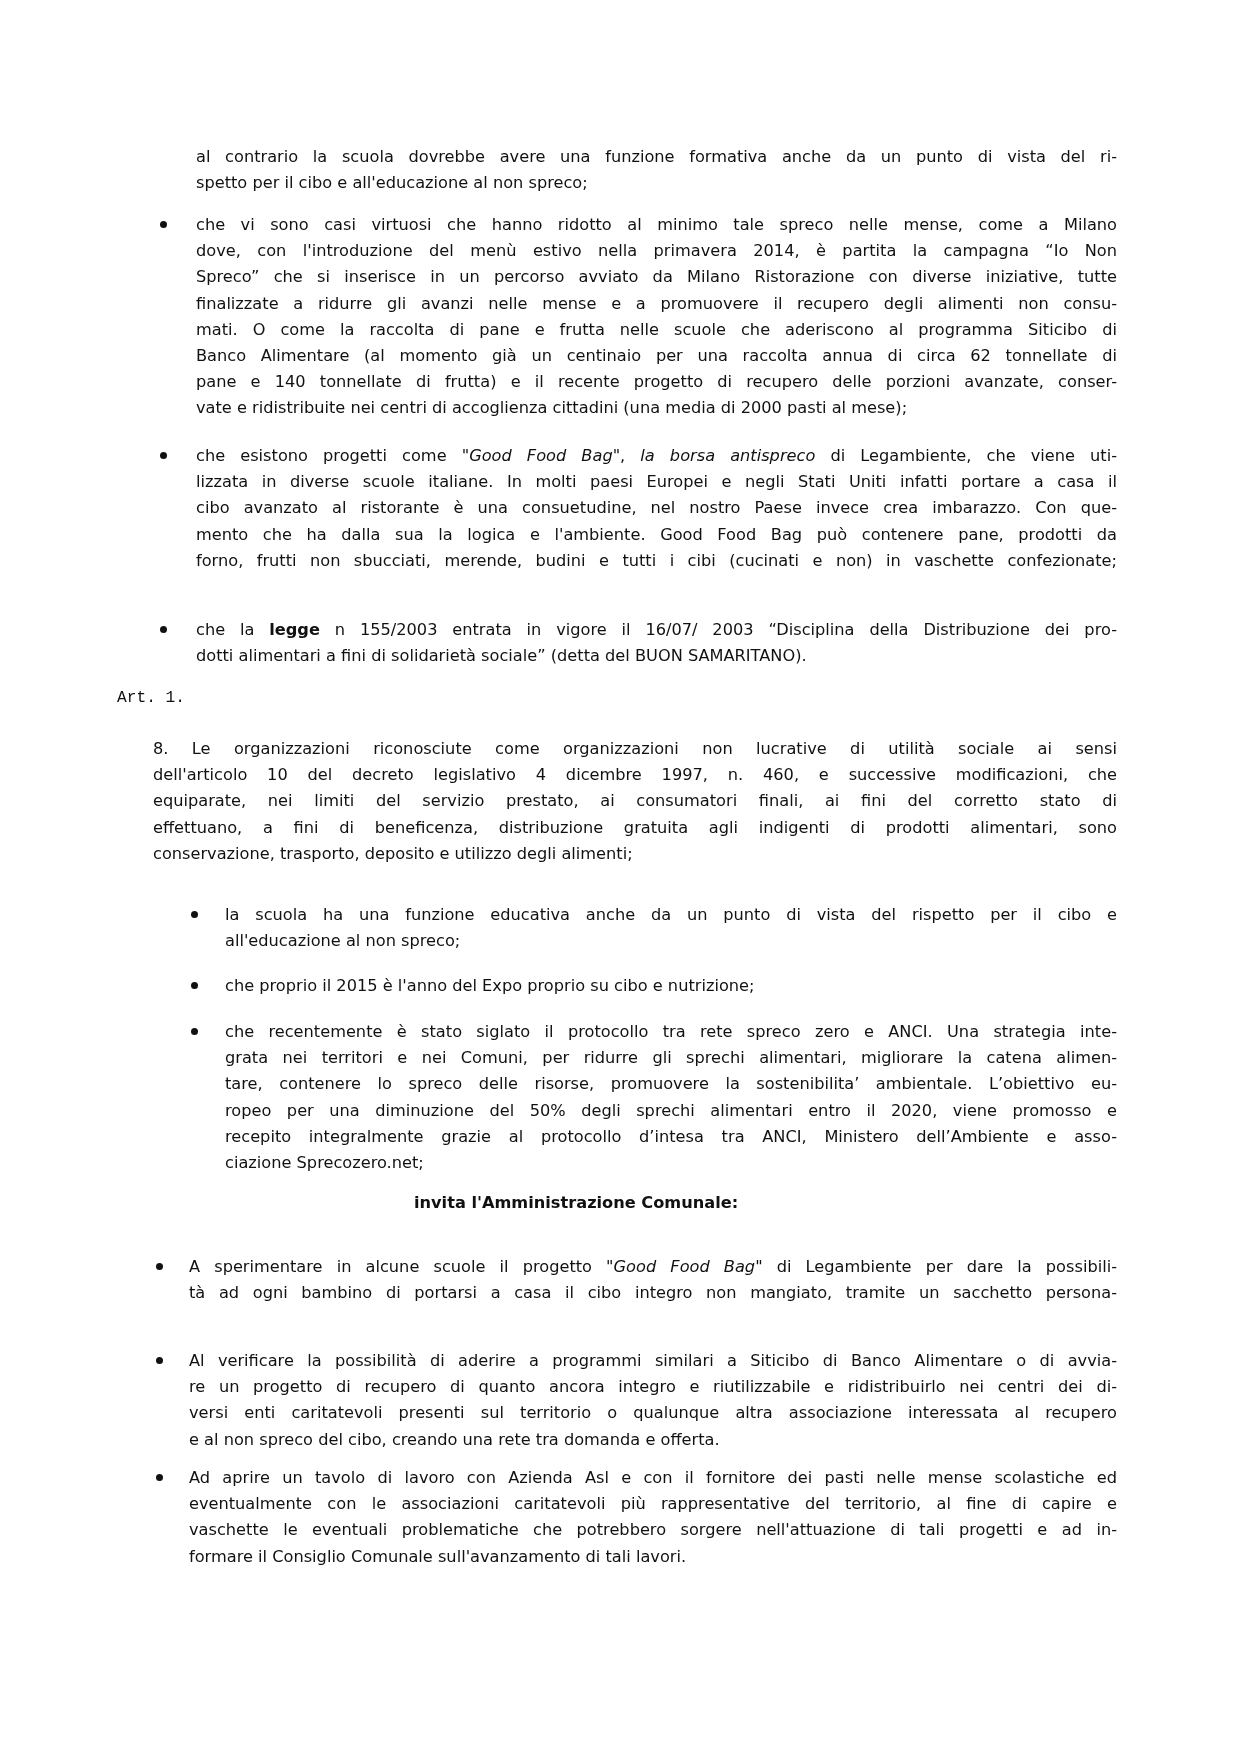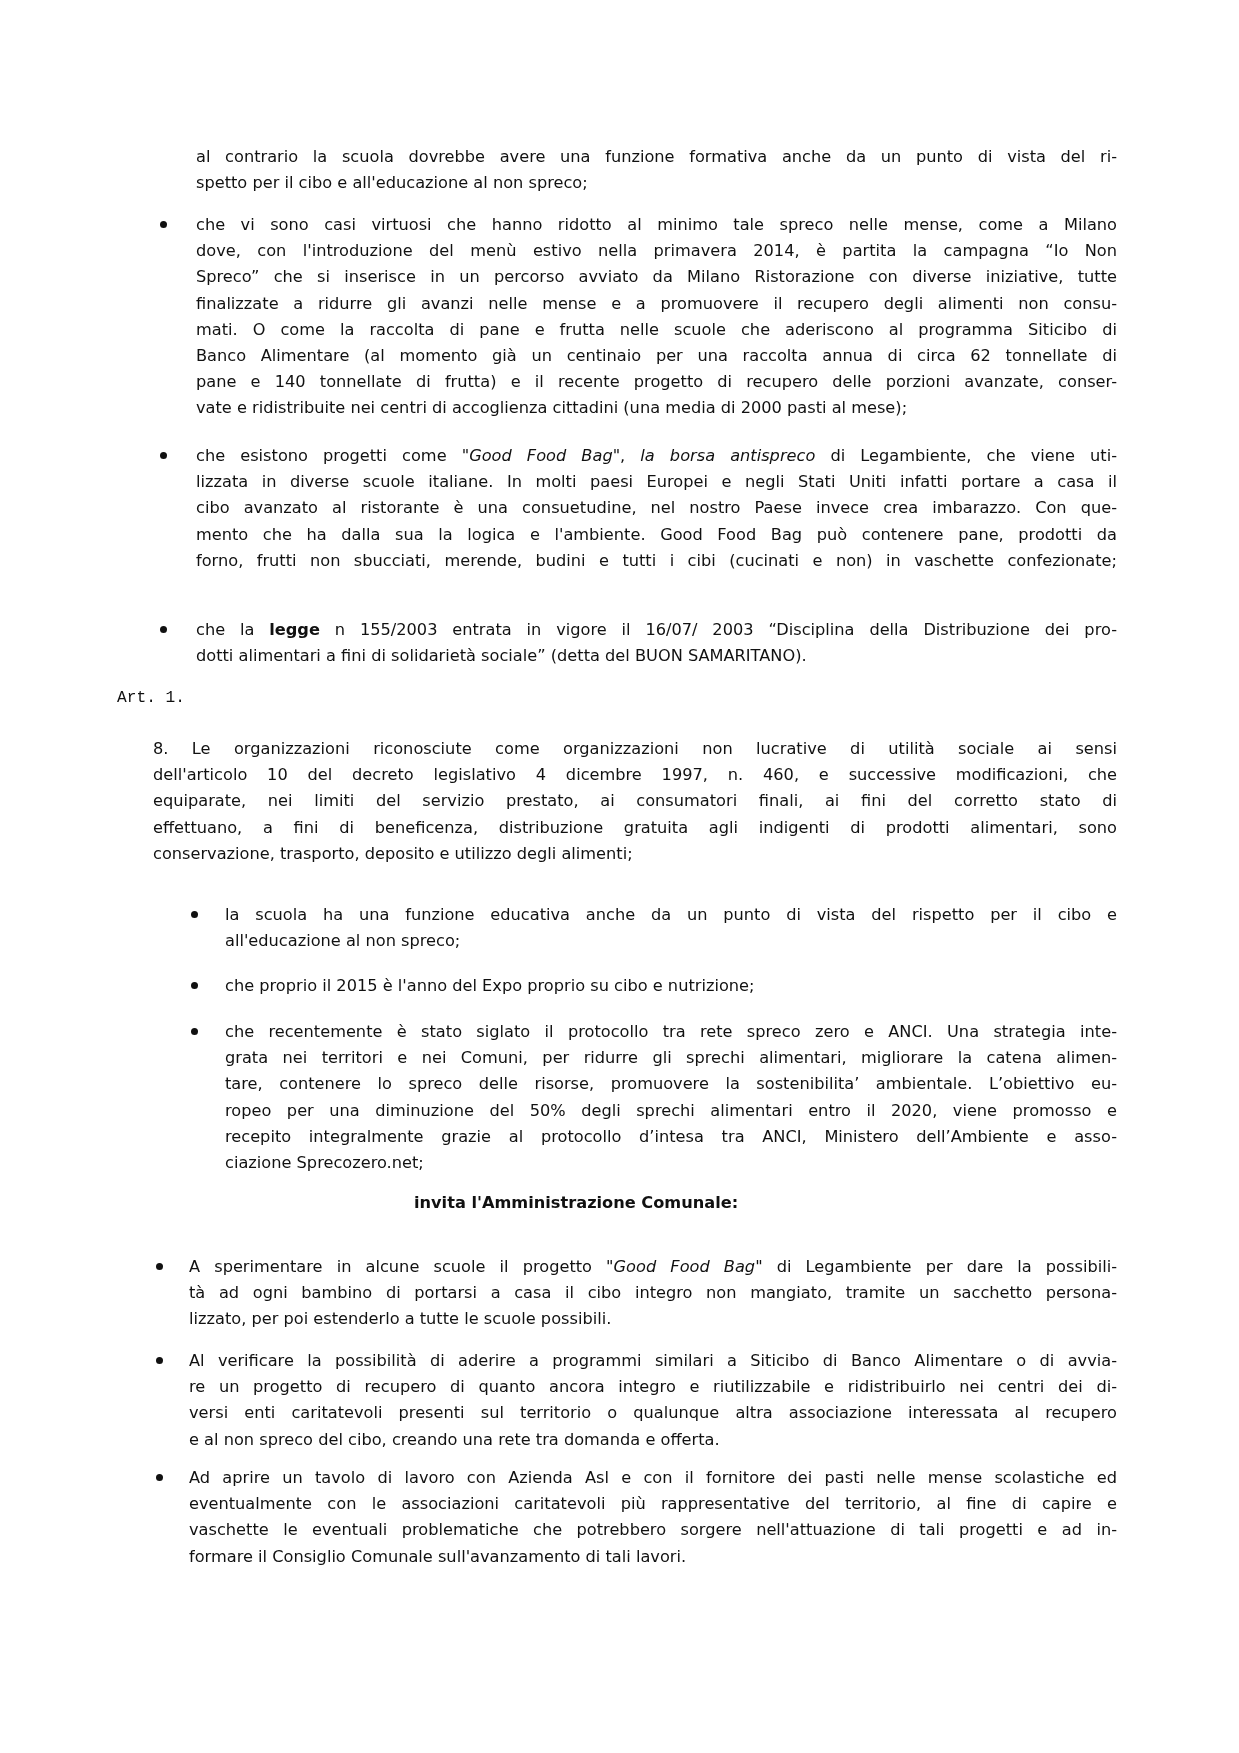--- a/index.html
+++ b/index.html
@@ -82,21 +82,20 @@
   <span class="l">recepito integralmente grazie al protocollo d’intesa tra ANCI, Ministero dell’Ambiente e asso-</span>
   <span class="l last">ciazione Sprecozero.net;</span>
 </div>
 
 <div class="heading" style="left:408px; top:1190px; line-height:26px;margin-left:6px;">invita l'Amministrazione Comunale:</div>
 
 <div class="bullet" style="left:156px; top:1263px;"></div>
 <div class="blk" style="left:189px; top:1254px; width:928px;">
   <span class="l"><span>A sperimentare in alcune scuole il progetto "</span><i>Good Food Bag</i><span>" di Legambiente per dare la possibili-</span></span>
   <span class="l">tà ad ogni bambino di portarsi a casa il cibo integro non mangiato, tramite un sacchetto persona-</span>
-  <span class="l last">lizzato, per poi estenderlo a tutte le scuole possibili.</span>
 </div>
 
 <div class="bullet" style="left:156px; top:1357px;"></div>
 <div class="blk" style="left:189px; top:1348px; width:928px;">
   <span class="l">Al verificare la possibilità di aderire a programmi similari a Siticibo di Banco Alimentare o di avvia-</span>
   <span class="l">re un progetto di recupero di quanto ancora integro e riutilizzabile e ridistribuirlo nei centri dei di-</span>
   <span class="l">versi enti caritatevoli presenti sul territorio o qualunque altra associazione interessata al recupero</span>
   <span class="l last">e al non spreco del cibo, creando una rete tra domanda e offerta.</span>
 </div>
 

